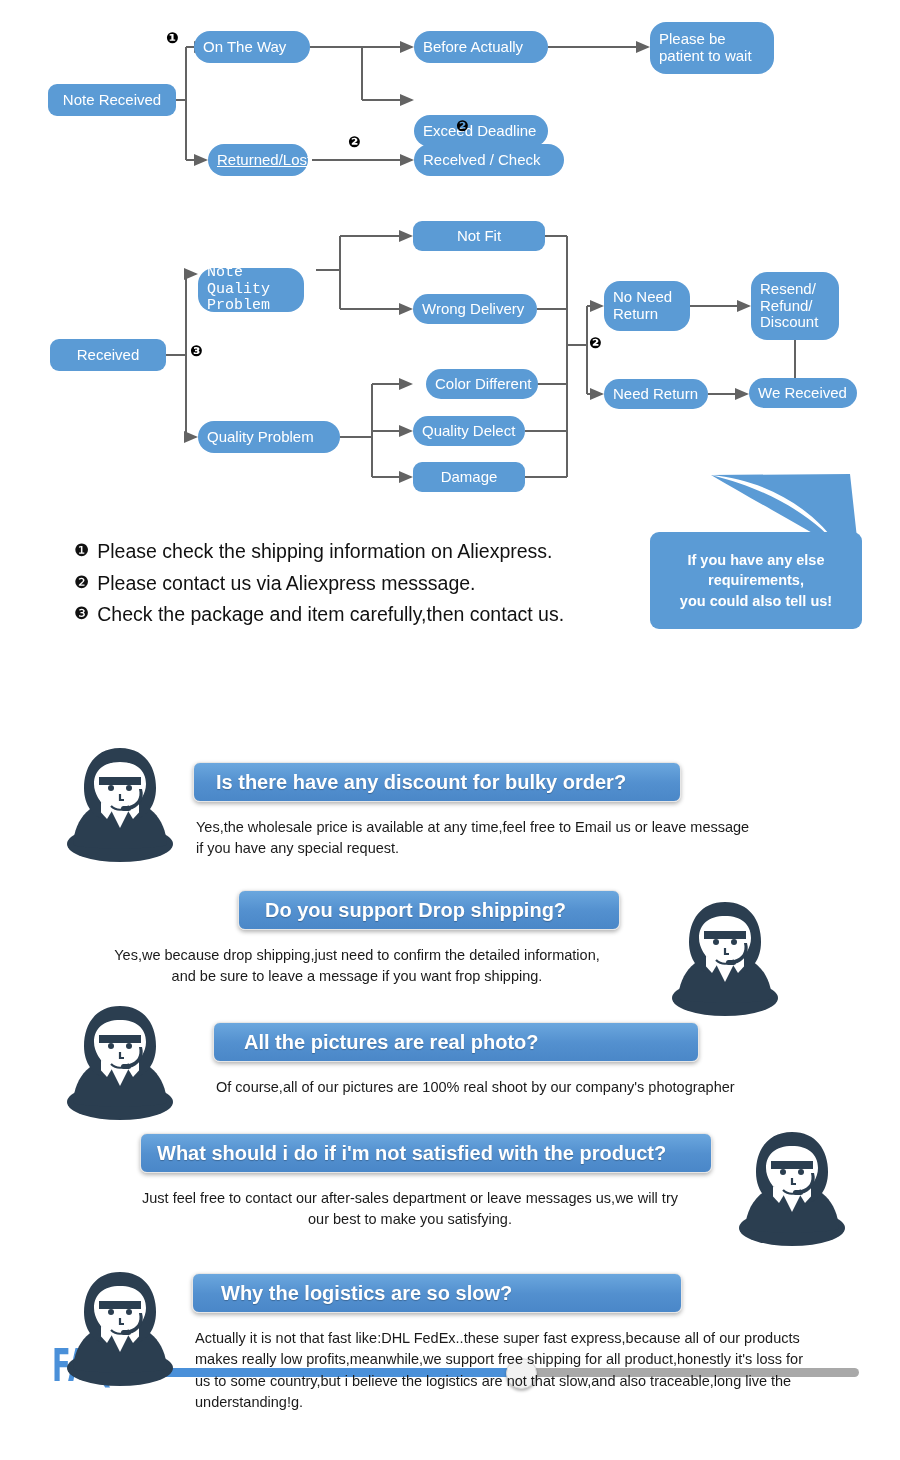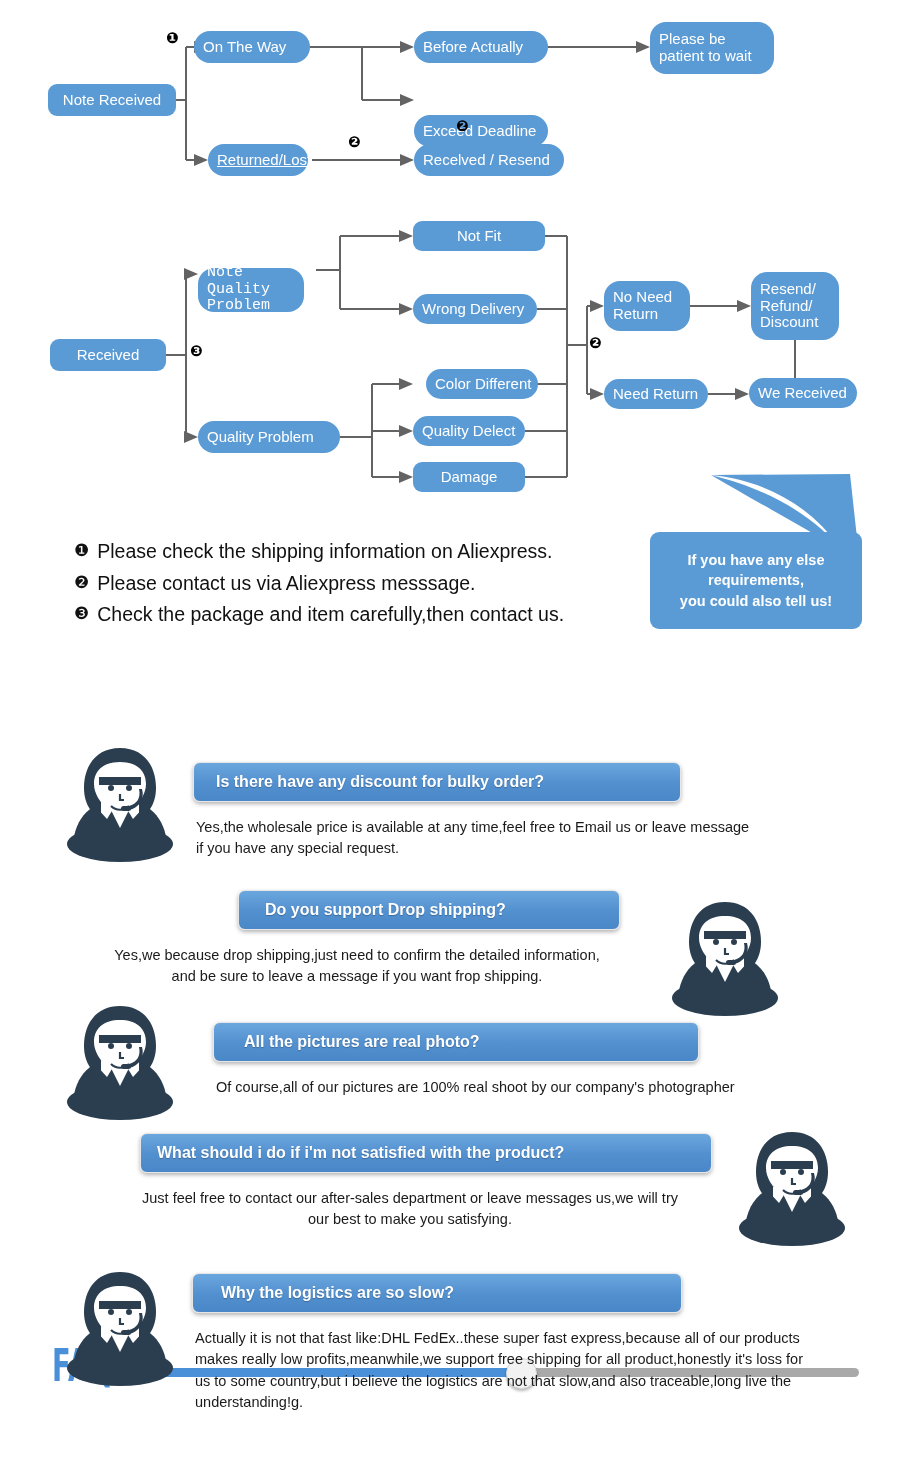--- a/index.html
+++ b/index.html
@@ -63,21 +63,21 @@
     box-shadow:0 2px 3px rgba(0,0,0,.28);
   }
 
   
   .faq-item{position:absolute;}
   .qbar{
     position:absolute;border-radius:7px;
     background:linear-gradient(to bottom,#6ba7de 0%,#5390cf 52%,#4a87c8 100%);
     border:1px solid #e6e6e6;
     box-shadow:0 2px 4px rgba(0,0,0,.30);
-    color:#fff;font-size:16px;font-weight:bold;
+    color:#fff;font-size:20px;font-weight:bold;
     display:flex;align-items:center;box-sizing:border-box;
     text-shadow:0 1px 1px rgba(0,0,0,.25);
   }
   .ans{
     position:absolute;font-size:14.5px;color:#1a1a1a;line-height:1.47;
     white-space:pre-line;
   }
   .ans.center{text-align:center;}
 
   .avatar{position:absolute;}
@@ -147,21 +147,21 @@
 
         <path d="M795,340 L795,378"></path>
       </g>
     </svg>
     <div id="fc-nodes">
         <div class="node" style="left: 48px; top: 84px; width: 128px; height: 32px;">Note Received</div>
         <div class="node left" style="left: 194px; top: 31px; width: 116px; height: 32px;">On The Way</div>
         <div class="node left" style="left: 208px; top: 144px; width: 100px; height: 32px; text-decoration: underline;">Returned/Lost</div>
         <div class="node left" style="left: 414px; top: 31px; width: 134px; height: 32px;">Before Actually</div>
         <div class="node left" style="left: 414px; top: 84px; width: 134px; height: 32px; margin-top: 31px;">Exceed Deadline</div>
-        <div class="node left" style="left: 414px; top: 144px; width: 150px; height: 32px;">Recelved / Resend</div>
+        <div class="node left" style="left: 414px; top: 144px; width: 150px; height: 32px;">Recelved / Check</div>
         <div class="node left" style="left: 650px; top: 22px; width: 124px; height: 52px;">Please be
 patient to wait</div>
         <div class="marker" style="left: 166px; top: 31px;">❶</div>
         <div class="marker" style="left: 456px; top: 119px;">❷</div>
         <div class="marker" style="left: 348px; top: 135px;">❷</div>
         <div class="node" style="left: 50px; top: 339px; width: 116px; height: 32px;">Received</div>
         <div class="node left" style="left: 198px; top: 268px; width: 106px; height: 44px; font-family: Liberation Mono, monospace;">Note Quality
 Problem</div>
         <div class="node left" style="left: 198px; top: 421px; width: 142px; height: 32px;">Quality Problem</div>
         <div class="node" style="left: 413px; top: 221px; width: 132px; height: 30px;">Not Fit</div>

